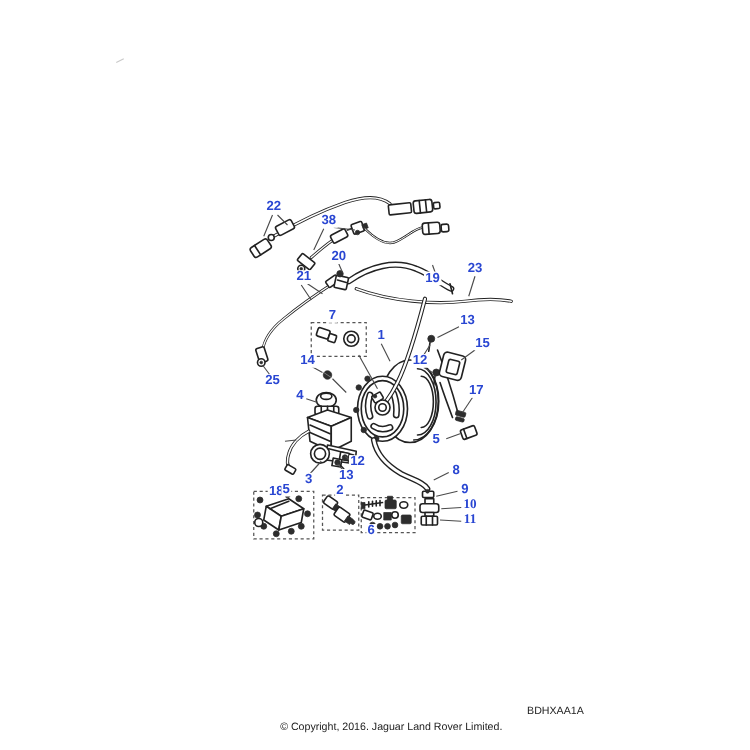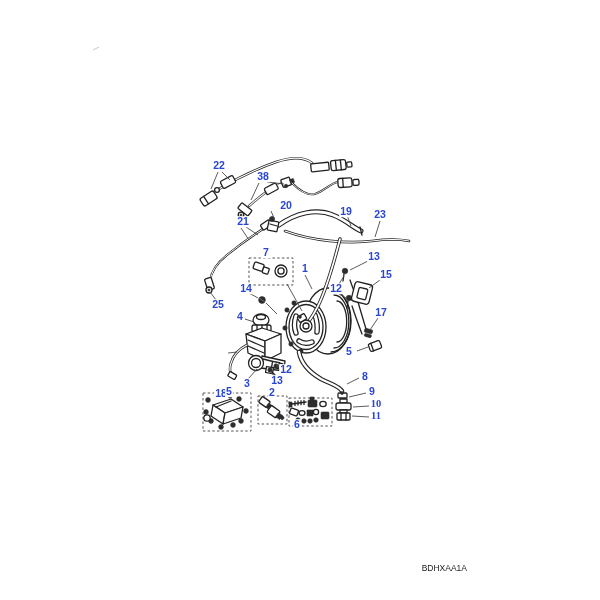--- a/index.html
+++ b/index.html
@@ -327,23 +327,23 @@
     <path class="leader" d="M248,379 L257,369"></path>
     <path class="leader" d="M281,369 L276,365 M275,377 L270,371"></path>
     <path class="leader" d="M359,378 L347,384"></path>
     <path class="leader" d="M366,393 L349,397 M369,406 L353,407 M369,417 L352,416"></path>
   </g>
 </svg>
 
 <div id="callout-layer">
       <span class="callout" style="left: 219px; top: 166px; color: rgb(41, 70, 210);">22</span>
       <span class="callout" style="left: 263px; top: 177px; color: rgb(41, 70, 210);">38</span>
-      <span class="callout" style="left: 286px; top: 206px; color: rgb(41, 70, 210); text-align: center;">20</span>
+      <span class="callout" style="left: 271px; top: 206px; color: rgb(41, 70, 210); text-align: center;">20</span>
       <span class="callout" style="left: 243px; top: 222px; color: rgb(41, 70, 210);">21</span>
-      <span class="callout" style="left: 346px; top: 212px; color: rgb(41, 70, 210);">19</span>
+      <span class="callout" style="left: 346px; top: 223px; color: rgb(41, 70, 210);">19</span>
       <span class="callout" style="left: 380px; top: 215px; color: rgb(41, 70, 210);">23</span>
       <span class="callout" style="left: 266px; top: 253px; color: rgb(41, 70, 210);">7</span>
       <span class="callout" style="left: 305px; top: 269px; color: rgb(41, 70, 210);">1</span>
       <span class="callout" style="left: 374px; top: 257px; color: rgb(41, 70, 210);">13</span>
       <span class="callout" style="left: 386px; top: 275px; color: rgb(41, 70, 210);">15</span>
       <span class="callout" style="left: 246px; top: 289px; color: rgb(41, 70, 210);">14</span>
       <span class="callout" style="left: 336px; top: 289px; color: rgb(41, 70, 210);">12</span>
       <span class="callout" style="left: 218px; top: 305px; color: rgb(41, 70, 210);">25</span>
       <span class="callout" style="left: 240px; top: 317px; color: rgb(41, 70, 210);">4</span>
       <span class="callout" style="left: 381px; top: 313px; color: rgb(41, 70, 210);">17</span>
@@ -354,15 +354,16 @@
       <span class="callout" style="left: 247px; top: 384px; color: rgb(41, 70, 210);">3</span>
       <span class="callout" style="left: 365px; top: 377px; color: rgb(41, 70, 210);">8</span>
       <span class="callout" style="left: 229px; top: 392px; color: rgb(41, 70, 210);">5</span>
       <span class="callout" style="left: 272px; top: 393px; color: rgb(41, 70, 210);">2</span>
       <span class="callout" style="left: 372px; top: 392px; color: rgb(41, 70, 210);">9</span>
       <span class="callout" style="left: 376px; top: 405px; color: rgb(41, 70, 210); font-family: Liberation Serif, serif;">10</span>
       <span class="callout" style="left: 297px; top: 425px; color: rgb(41, 70, 210);">6</span>
       <span class="callout" style="left: 376px; top: 417px; color: rgb(41, 70, 210); font-family: Liberation Serif, serif;">11</span>
     </div>
 
+<div class="footer-copyright">© Copyright, 2016. Jaguar Land Rover Limited.</div>
 <div class="footer-code">BDHXAA1A</div>
 
 </div>
 
 </body></html>

